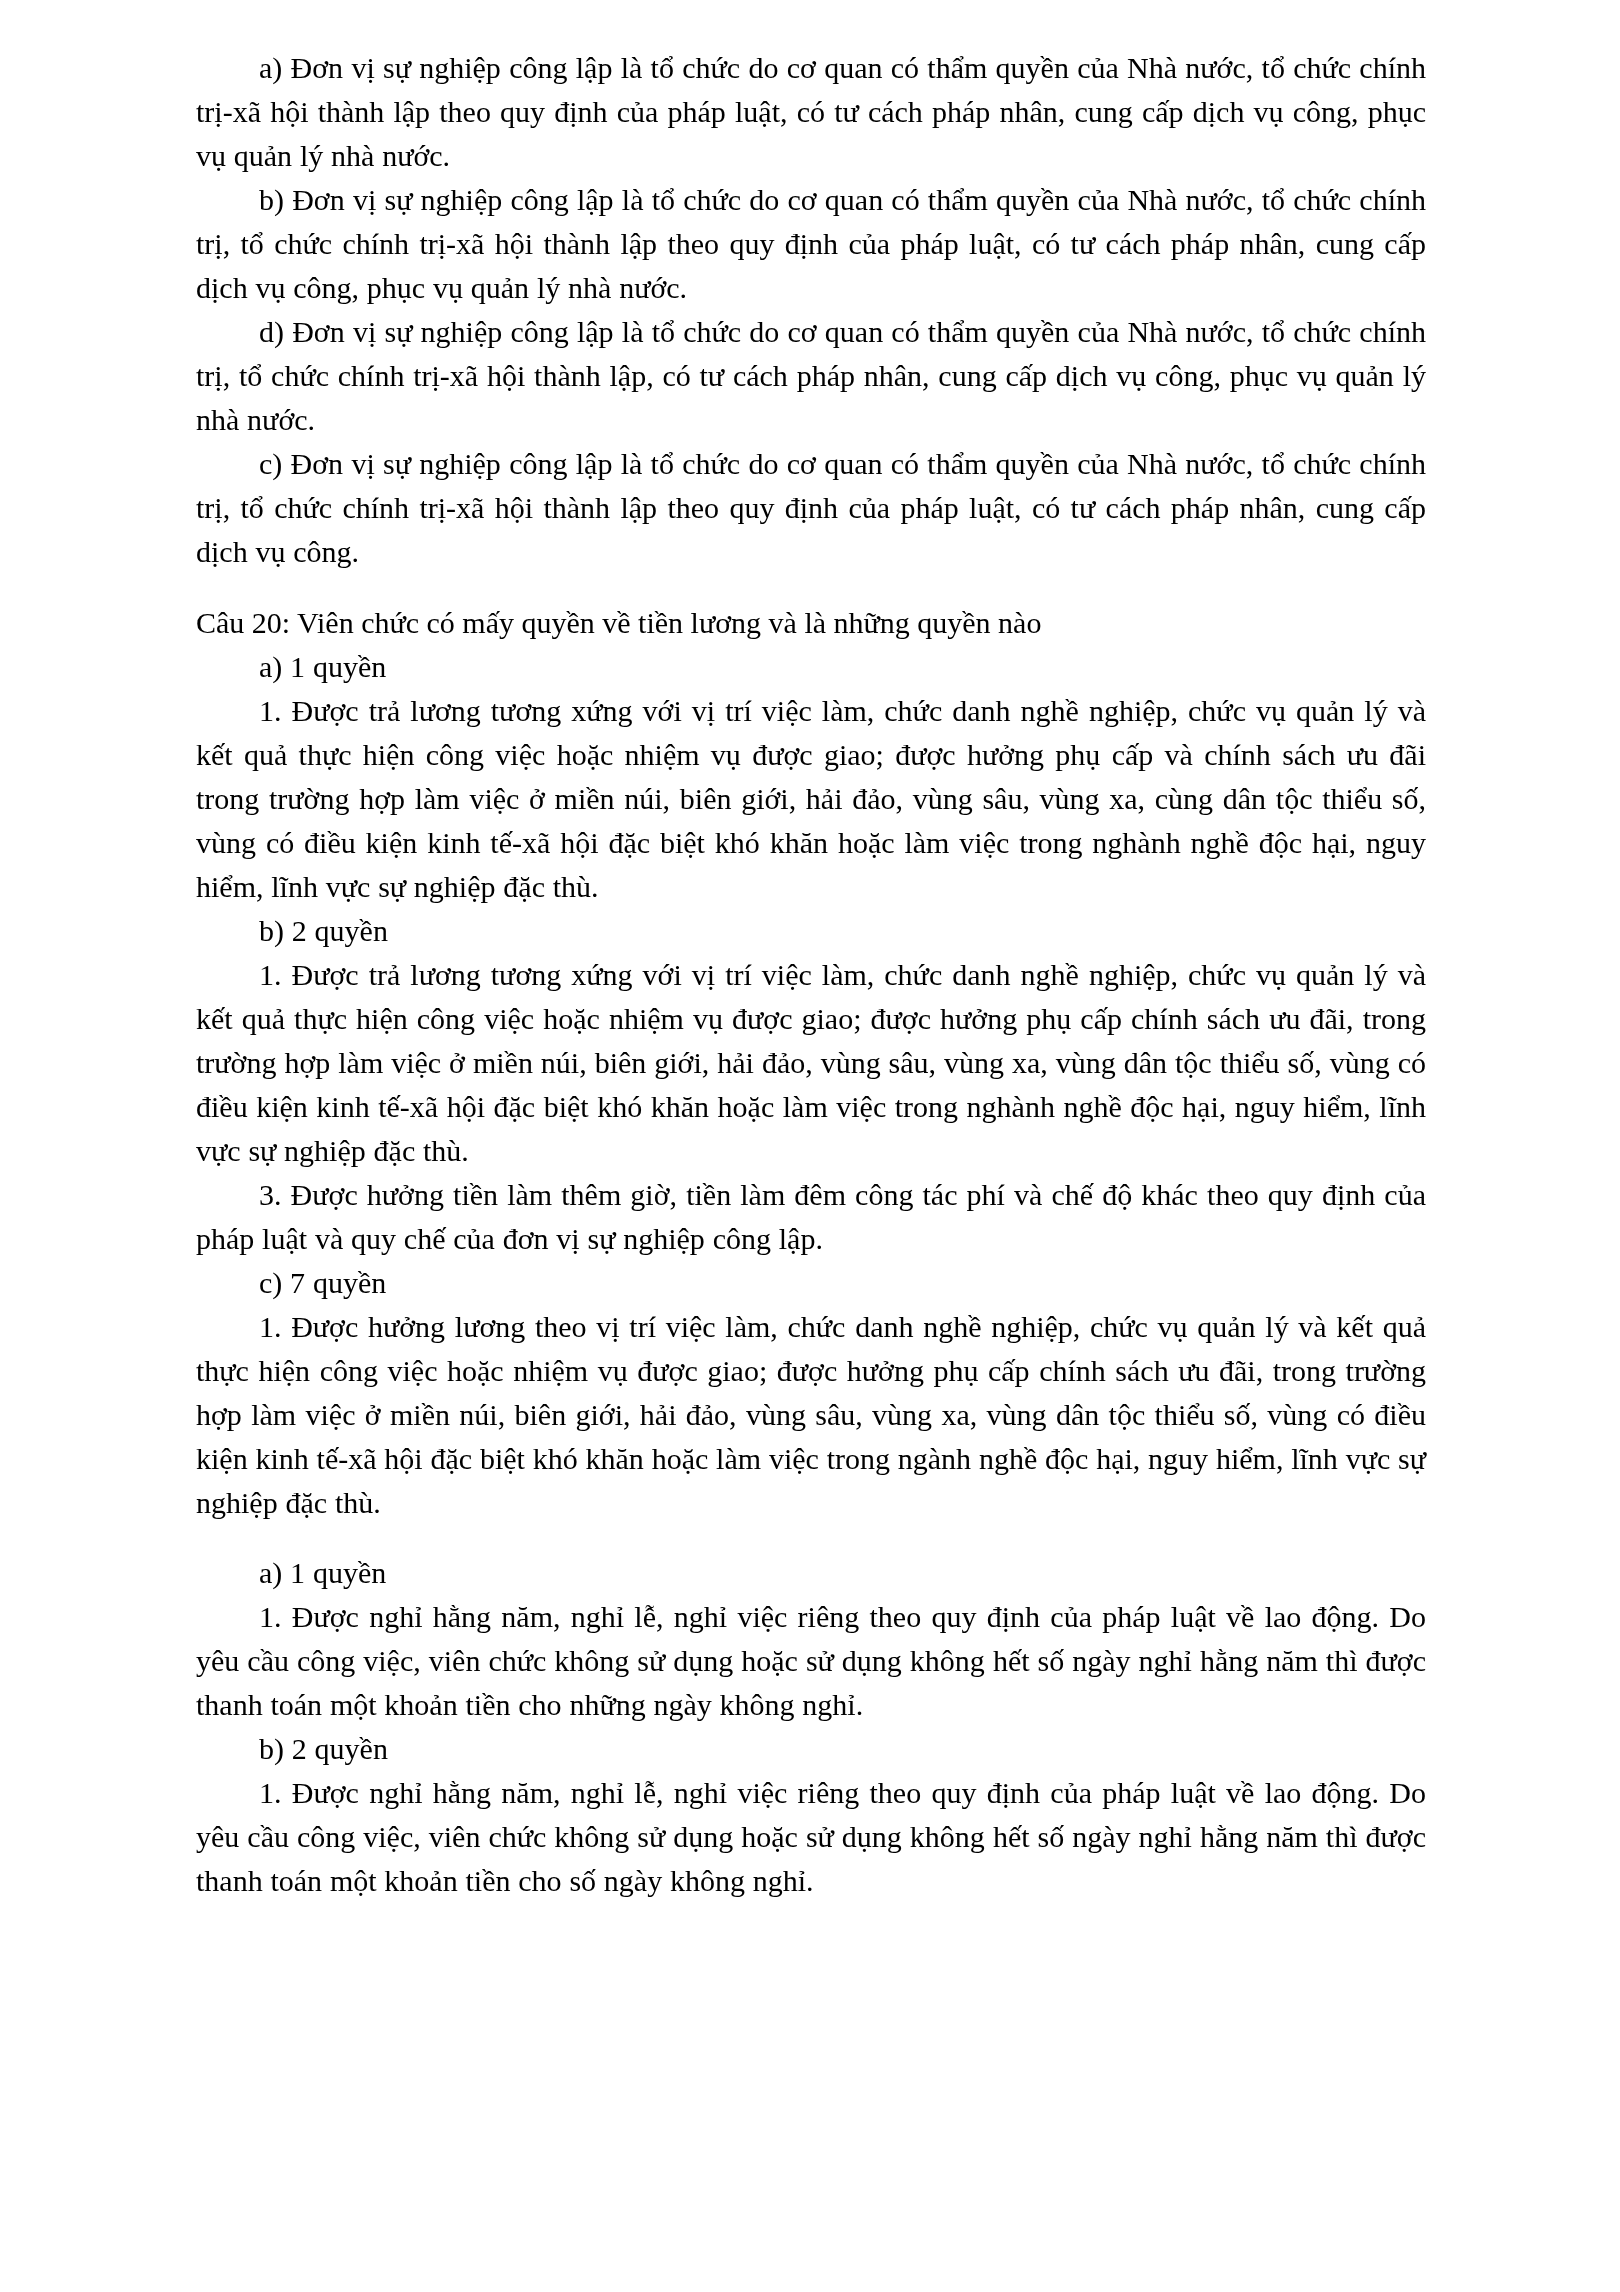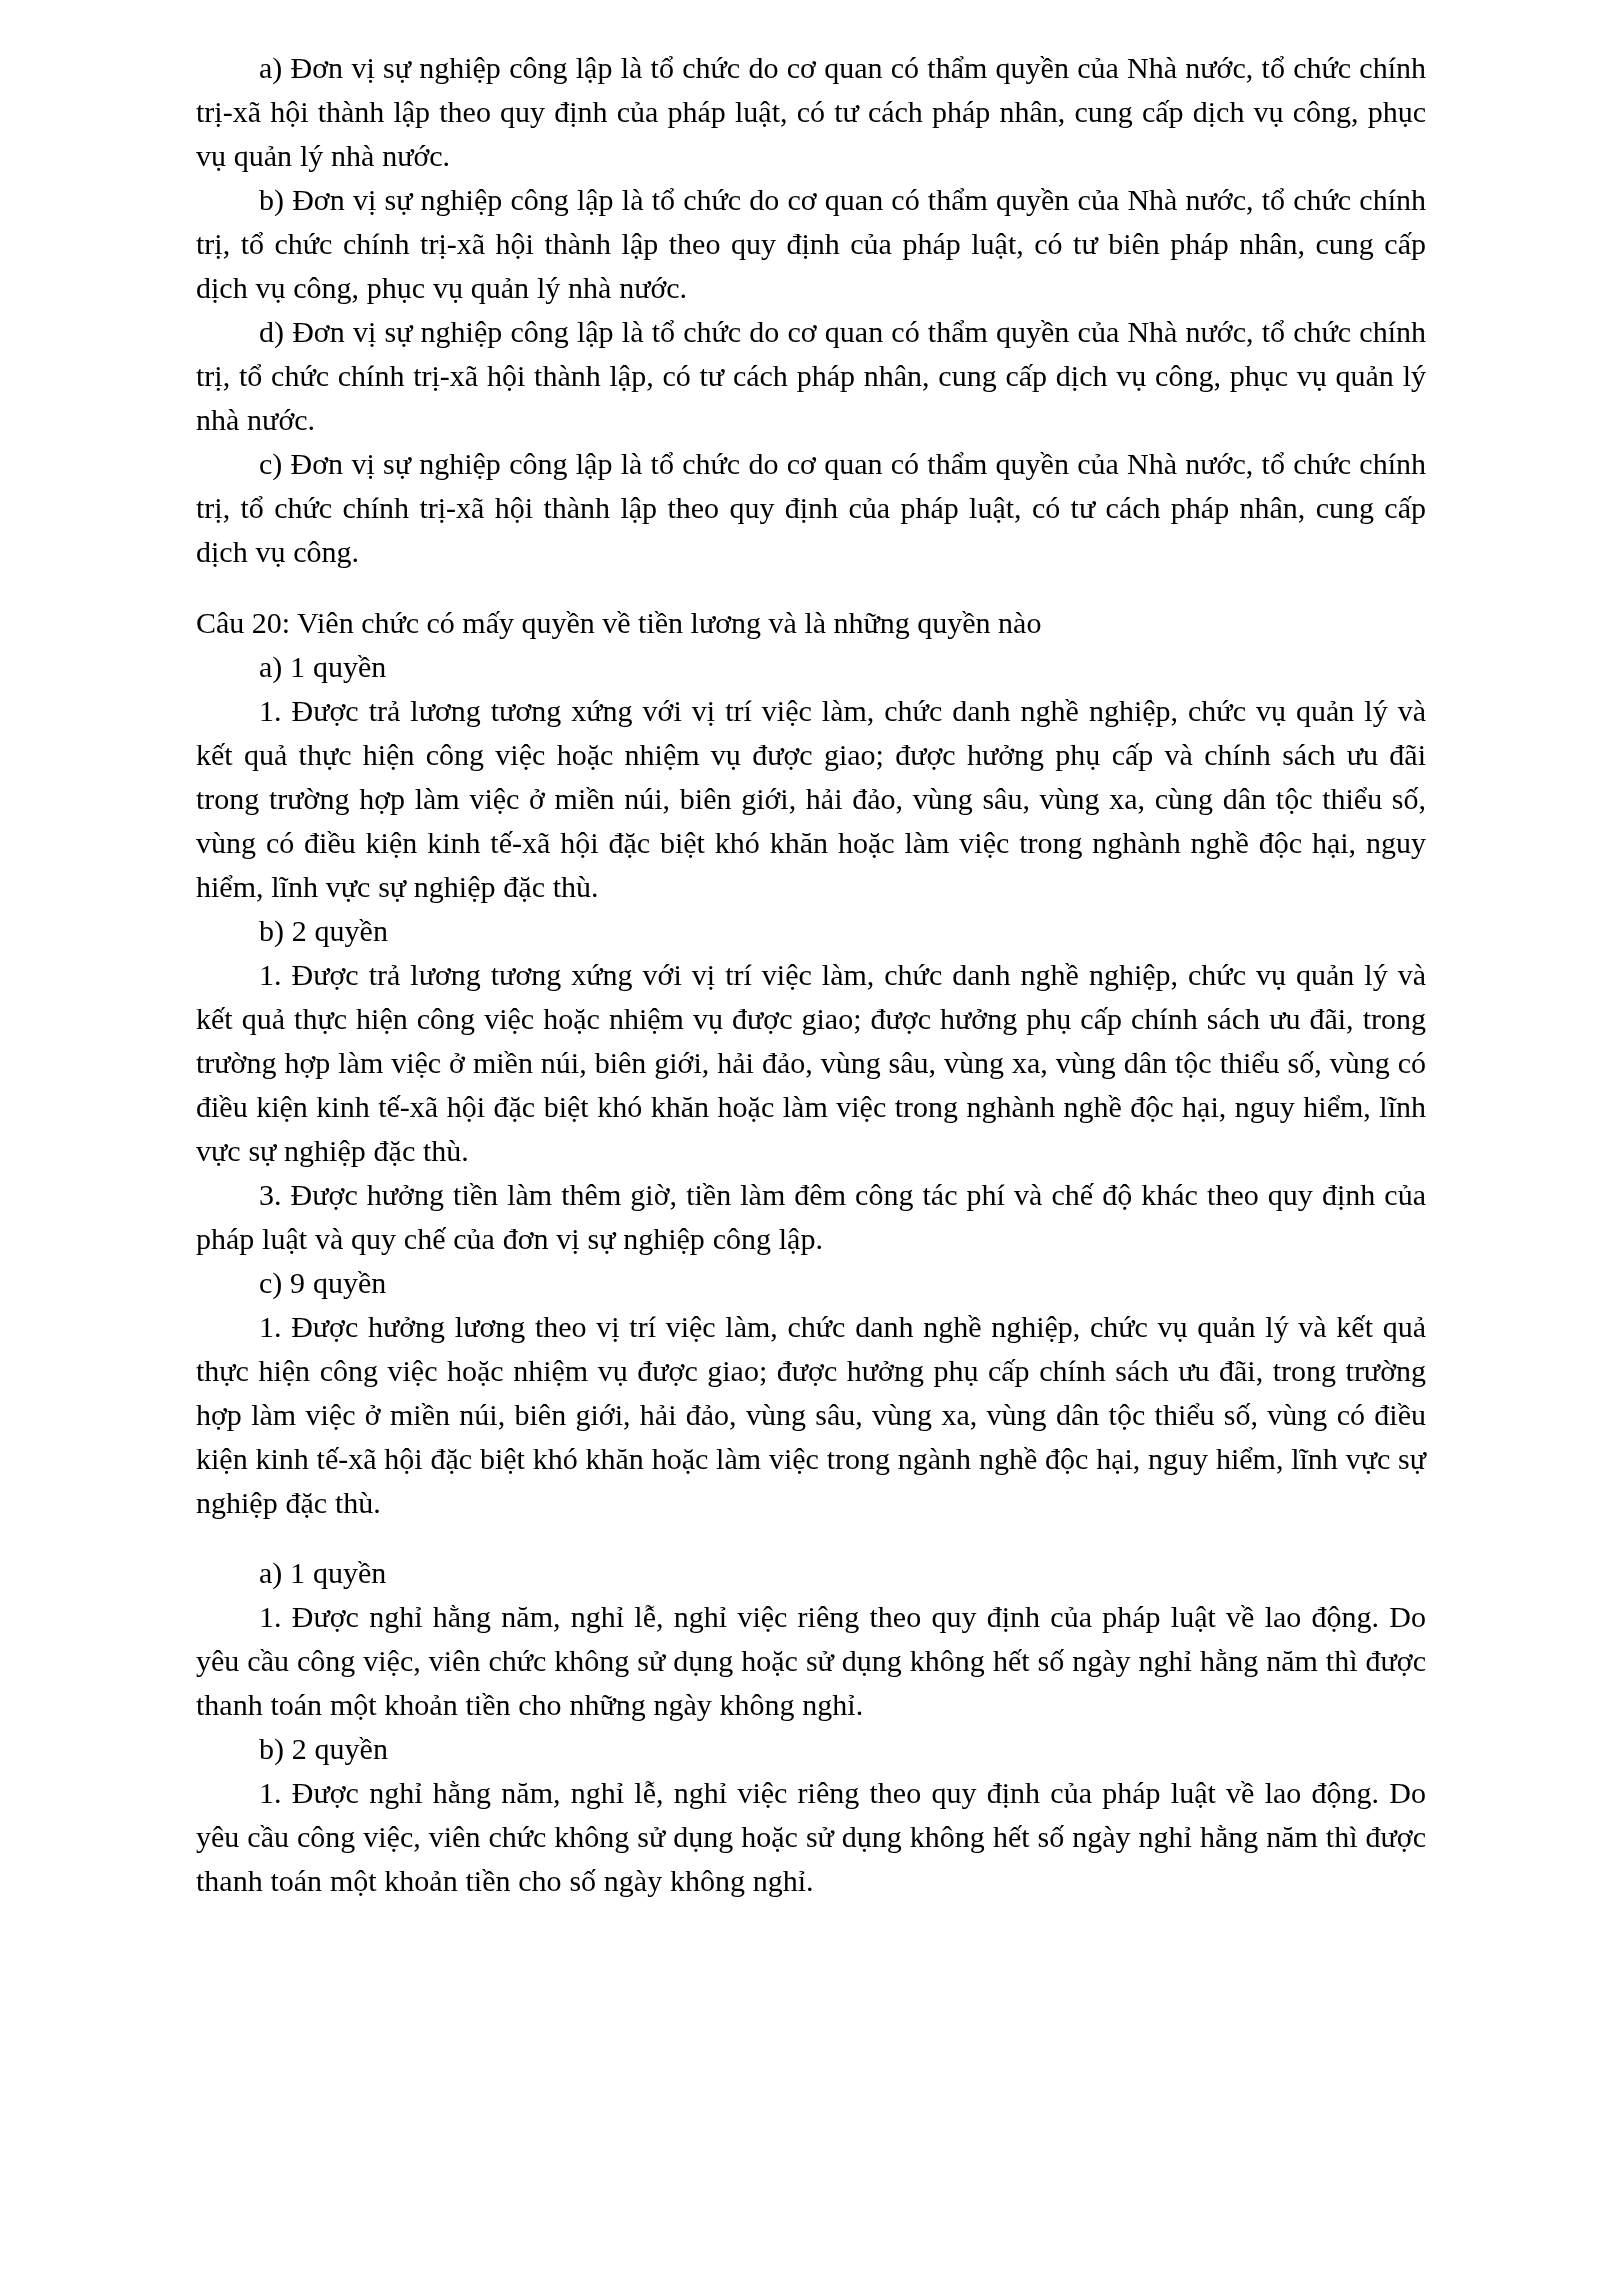--- a/index.html
+++ b/index.html
@@ -42,36 +42,36 @@
   .gap-before-heading {
     height: 26.5px;
   }
 </style>
 </head>
 <body>
 
 <div class="page">
 
   <p class="body-text">a) Đơn vị sự nghiệp công lập là tổ chức do cơ quan có thẩm quyền của Nhà nước, tổ chức chính trị-xã hội thành lập theo quy định của pháp luật, có tư cách pháp nhân, cung cấp dịch vụ công, phục vụ quản lý nhà nước.</p>
-  <p class="body-text">b) Đơn vị sự nghiệp công lập là tổ chức do cơ quan có thẩm quyền của Nhà nước, tổ chức chính trị, tổ chức chính trị-xã hội thành lập theo quy định của pháp luật, có tư biên pháp nhân, cung cấp dịch vụ công, phục vụ quản lý nhà nước.</p>
+  <p class="body-text">b) Đơn vị sự nghiệp công lập là tổ chức do cơ quan có thẩm quyền của Nhà nước, tổ chức chính trị, tổ chức chính trị-xã hội thành lập theo quy định của pháp luật, có tư cách pháp nhân, cung cấp dịch vụ công, phục vụ quản lý nhà nước.</p>
   <p class="body-text">d) Đơn vị sự nghiệp công lập là tổ chức do cơ quan có thẩm quyền của Nhà nước, tổ chức chính trị, tổ chức chính trị-xã hội thành lập, có tư cách pháp nhân, cung cấp dịch vụ công, phục vụ quản lý nhà nước.</p>
   <p class="body-text">c) Đơn vị sự nghiệp công lập là tổ chức do cơ quan có thẩm quyền của Nhà nước, tổ chức chính trị, tổ chức chính trị-xã hội thành lập theo quy định của pháp luật, có tư cách pháp nhân, cung cấp dịch vụ công.</p>
 
   <div class="gap-before-heading"></div>
 
   <p class="heading">Câu 20: Viên chức có mấy quyền về tiền lương và là những quyền nào</p>
 
   <p class="body-text">a) 1 quyền</p>
   <p class="body-text">1. Được trả lương tương xứng với vị trí việc làm, chức danh nghề nghiệp, chức vụ quản lý và kết quả thực hiện công việc hoặc nhiệm vụ được giao; được hưởng phụ cấp và chính sách ưu đãi trong trường hợp làm việc ở miền núi, biên giới, hải đảo, vùng sâu, vùng xa, cùng dân tộc thiểu số, vùng có điều kiện kinh tế-xã hội đặc biệt khó khăn hoặc làm việc trong nghành nghề độc hại, nguy hiểm, lĩnh vực sự nghiệp đặc thù.</p>
 
   <p class="body-text">b) 2 quyền</p>
   <p class="body-text">1. Được trả lương tương xứng với vị trí việc làm, chức danh nghề nghiệp, chức vụ quản lý và kết quả thực hiện công việc hoặc nhiệm vụ được giao; được hưởng phụ cấp chính sách ưu đãi, trong trường hợp làm việc ở miền núi, biên giới, hải đảo, vùng sâu, vùng xa, vùng dân tộc thiểu số, vùng có điều kiện kinh tế-xã hội đặc biệt khó khăn hoặc làm việc trong nghành nghề độc hại, nguy hiểm, lĩnh vực sự nghiệp đặc thù.</p>
   <p class="body-text">3. Được hưởng tiền làm thêm giờ, tiền làm đêm công tác phí và chế độ khác theo quy định của pháp luật và quy chế của đơn vị sự nghiệp công lập.</p>
 
-  <p class="body-text">c) 9 quyền</p>
+  <p class="body-text">c) 7 quyền</p>
   <p class="body-text">1. Được hưởng lương theo vị trí việc làm, chức danh nghề nghiệp, chức vụ quản lý và kết quả thực hiện công việc hoặc nhiệm vụ được giao; được hưởng phụ cấp chính sách ưu đãi, trong trường hợp làm việc ở miền núi, biên giới, hải đảo, vùng sâu, vùng xa, vùng dân tộc thiểu số, vùng có điều kiện kinh tế-xã hội đặc biệt khó khăn hoặc làm việc trong ngành nghề độc hại, nguy hiểm, lĩnh vực sự nghiệp đặc thù.</p>
 
 
   <div class="gap-before-heading"></div>
 
 
   <p class="body-text">a) 1 quyền</p>
   <p class="body-text">1. Được nghỉ hằng năm, nghỉ lễ, nghỉ việc riêng theo quy định của pháp luật về lao động. Do yêu cầu công việc, viên chức không sử dụng hoặc sử dụng không hết số ngày nghỉ hằng năm thì được thanh toán một khoản tiền cho những ngày không nghỉ.</p>
 
   <p class="body-text">b) 2 quyền</p>

